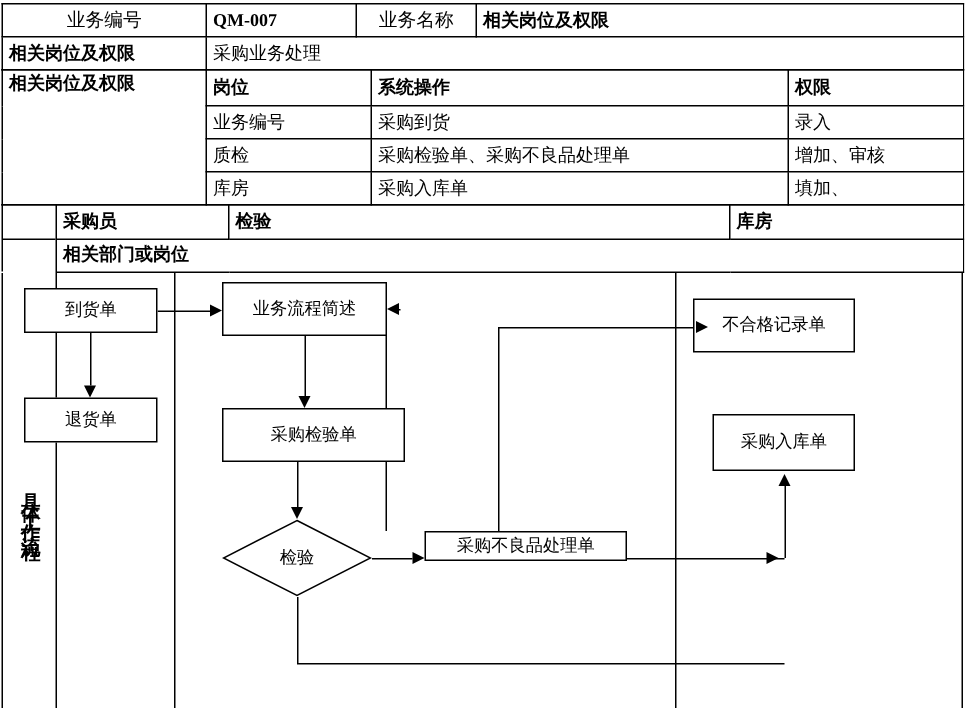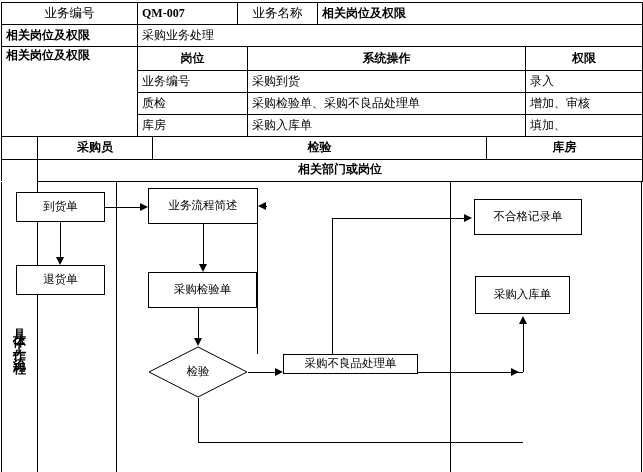--- a/index.html
+++ b/index.html
@@ -4,21 +4,21 @@
 <style>
   html,body{margin:0;padding:0;background:#ffffff;}
   body{font-family:"DejaVu Sans","Liberation Sans",sans-serif;color:#000;}
   #page{position:relative;width:643px;height:472px;background:#fff;overflow:hidden;}
 
   
   table.doc{border-collapse:collapse;table-layout:fixed;width:641px;margin:2px 0 0 1px;}
   table.doc td{border:1px solid #000;padding:0 4px;vertical-align:middle;
                font-size:12px;line-height:1.15;height:21px;}
   td.lbl{font-weight:bold;font-size:12.5px;}
-  td.ctr{text-align:center;font-weight:bold;font-size:13px;}
+  td.ctr{text-align:left;font-weight:bold;font-size:13px;}
   td.plain{font-weight:normal;}
   td.nb{border:none;}
 
   
   #flow{position:relative;width:641px;height:315px;margin:0 0 0 1px;
         border:1px solid #000;border-top:none;box-sizing:border-box;}
   .vline{position:absolute;width:1px;background:#000;}
   .hline{position:absolute;height:1px;background:#000;}
 
   .sidelabel{position:absolute;left:0;top:0;width:36px;height:100%;
@@ -130,32 +130,32 @@
 
     <div class="vline" style="left:114px;top:0;height:313px"></div>
     <div class="vline" style="left:448px;top:0;height:313px"></div>
 
     <div class="node" style="left:14px;top:10px;width:89px;height:30px">到货单</div>
 
     <div class="node" style="left:14px;top:83px;width:89px;height:30px">退货单</div>
 
     <div class="node" style="left:146px;top:6px;width:110px;height:36px">业务流程简述</div>
 
-    <div class="node" style="left:146px;top:90px;width:109px;height:36px">采购检验单</div>
+    <div class="node" style="left:146px;top:90px;width:122px;height:36px">采购检验单</div>
 
     <div class="diamond" style="left:146px;top:164px;width:100px;height:52px">
       <svg class="dshape" viewBox="0 0 100 52" preserveAspectRatio="none">
         <polygon points="50,1 99,26 50,51 1,26" fill="#ffffff" stroke="#000000" stroke-width="1"></polygon>
       </svg>
       <div class="dtext">检验</div>
     </div>
 
     <div class="node" style="left:281px;top:172px;width:135px;height:20px">采购不良品处理单</div>
 
-    <div class="node" style="left:472px;top:17px;width:108px;height:36px">不合格记录单</div>
+    <div class="node" style="left:460px;top:17px;width:108px;height:36px">不合格记录单</div>
 
     <div class="node" style="left:473px;top:94px;width:95px;height:38px">采购入库单</div>
 
     <div class="hline" style="left:103px;top:25px;width:35px"></div>
     <div class="arrow ar-right" style="left:138px;top:21px"></div>
 
     <div class="vline" style="left:58px;top:40px;height:35px"></div>
     <div class="arrow ar-down" style="left:54px;top:75px"></div>
 
     <div class="vline" style="left:201px;top:42px;height:40px"></div>

